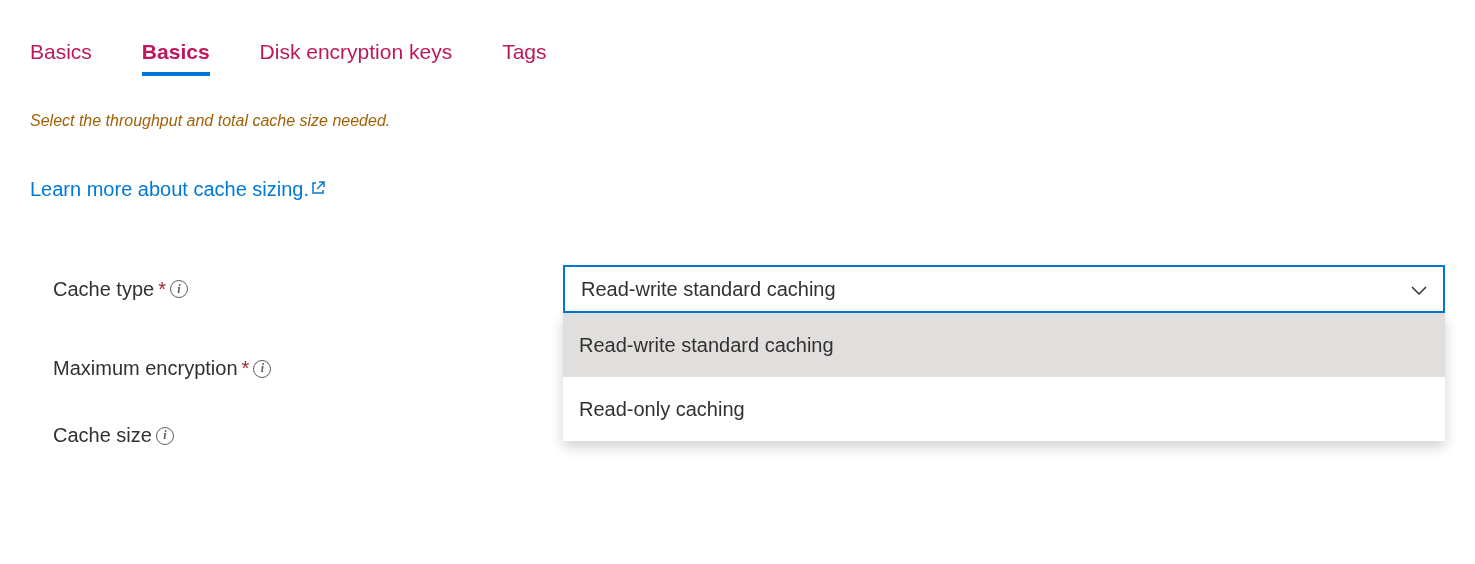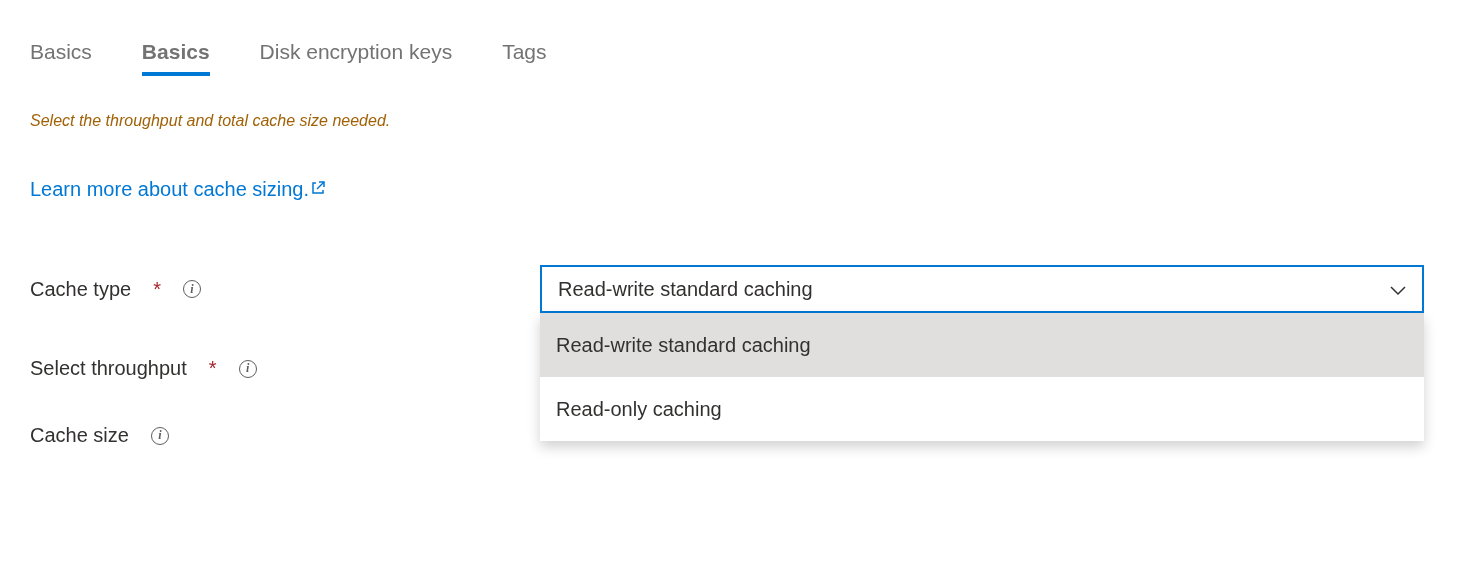--- a/index.html
+++ b/index.html
@@ -15,21 +15,21 @@
       padding: 40px 30px;
       width: 1475px;
     }
     .tabs {
       display: flex;
       gap: 50px;
       margin-bottom: 36px;
     }
     .tab {
       font-size: 21px;
-      color: #737373;
+      color: #be185d;
       cursor: pointer;
       padding-bottom: 8px;
       border-bottom: 3px solid transparent;
     }
     .tab.active {
       font-weight: 600;
       border-bottom: 4px solid #0078d4;
     }
     .description {
       font-size: 16px;
@@ -54,23 +54,24 @@
     }
     .form-group {
       display: flex;
       align-items: center;
       margin-bottom: 44px;
     }
     .form-label-wrap {
       width: 510px;
       display: flex;
       align-items: center;
-      gap: 22px;
+      gap: 4px;
       font-size: 20px;
       color: #323130;
+      margin-left: 23px;
     }
     .required {
       color: #a4262c;
     }
     .info-icon {
       width: 18px;
       height: 18px;
       border: 1.5px solid #605e5c;
       border-radius: 50%;
       display: inline-flex;
@@ -172,21 +173,21 @@
     </div>
     <div class="dropdown-panel">
       <div class="dropdown-option selected">Read-write standard caching</div>
       <div class="dropdown-option">Read-only caching</div>
     </div>
   </div>
 </div>
 
 <div class="form-group">
   <div class="form-label-wrap">
-    <span>Select throughput</span>
+    <span>Maximum encryption</span>
     <span class="required">*</span>
     <span class="info-icon"></span>
   </div>
 </div>
 
 <div class="form-group">
   <div class="form-label-wrap">
     <span>Cache size</span>
     <span class="info-icon"></span>
   </div>

